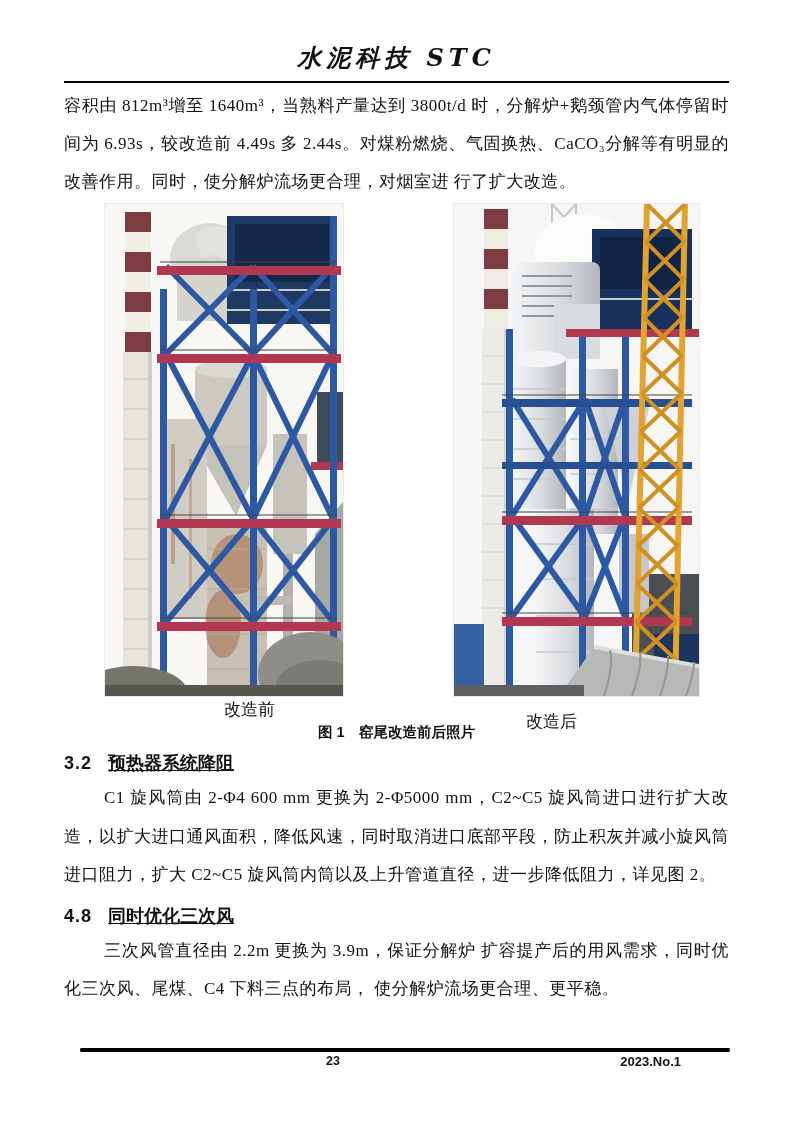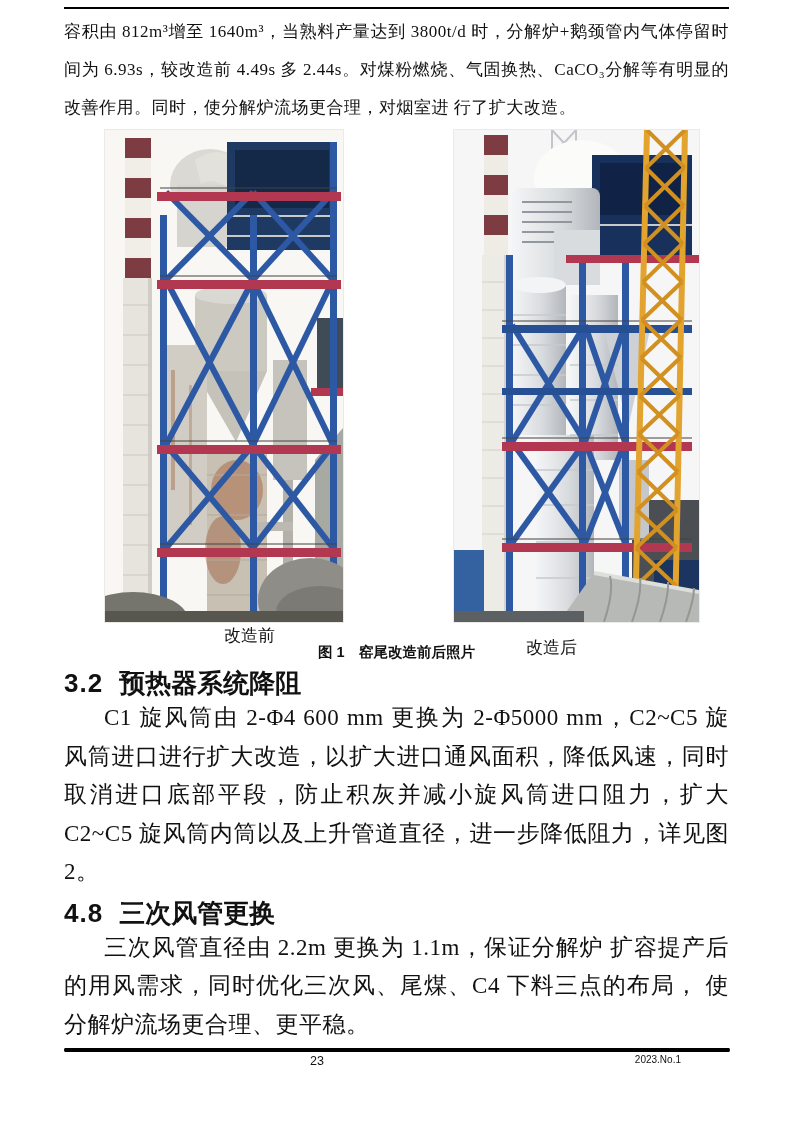--- a/index.html
+++ b/index.html
@@ -21,48 +21,49 @@
   }
   .figure-row{margin:2px 64px 0 64px;height:492px;position:relative;}
   .photo{position:absolute;top:0;height:492px;border:1px solid #eceae6;background:#f8f7f4;}
   .photo-before{left:40px;width:238px;}
   .photo-after{right:29px;width:245px;}
   .photo svg{display:block;width:100%;height:100%;}
   .captions-row{margin:3px 64px 0 64px;position:relative;height:18px;font-size:17px;}
   .caption-before{position:absolute;left:160px;top:0;}
   .caption-after{position:absolute;left:462px;top:12px;}
   .figure-caption{
-    text-align:center;font-size:14.5px;font-weight:bold;margin-top:1px;
+    text-align:center;font-size:14.5px;font-weight:bold;margin-top:7px;
     font-family:"Liberation Sans","DejaVu Sans",sans-serif;
   }
   .section-heading{
-    margin:9px 64px 0 64px;font-size:26px;font-weight:bold;
-    font-family:"Liberation Sans","DejaVu Sans",sans-serif;line-height:25px;
+    margin:9px 64px 0 64px;font-size:18px;font-weight:bold;
+    font-family:"Liberation Sans","DejaVu Sans",sans-serif;line-height:25px;text-decoration:underline;
   }
   .heading-number{display:inline-block;margin-right:16px;letter-spacing:1px;}
   .section-paragraph{
-    margin:3px 64px 0 64px;font-size:23px;line-height:38.5px;
+    margin:3px 64px 0 64px;font-size:17px;line-height:38.5px;
     text-align:justify;text-indent:40px;letter-spacing:0.5px;font-family:Liberation Serif, serif;
   }
-  .footer{position:absolute;left:64px;right:63px;top:1048px;height:40px;}
+  .footer{position:absolute;left:80px;right:63px;top:1048px;height:40px;font-weight:bold;}
   .footer-rule{border-top:4px solid #000;border-radius:2px/3px;height:0;}
   .page-number{
     position:absolute;left:246px;top:6px;font-size:12.5px;
     font-family:"Liberation Sans","DejaVu Sans",sans-serif;
   }
   .issue-label{
-    position:absolute;right:49px;top:6px;font-size:10px;
+    position:absolute;right:49px;top:6px;font-size:13px;
     font-family:"Liberation Sans","DejaVu Sans",sans-serif;
   }
 </style>
 </head>
 <body>
 
 <div class="page">
 
+  <div class="header-title">水泥科技 STC</div>
   <div class="header-rule"></div>
 
   <div class="intro-paragraph">容积由 812m³增至 1640m³，当熟料产量达到 3800t/d 时，分解炉+鹅颈管内气体停留时间为 6.93s，较改造前 4.49s 多 2.44s。对煤粉燃烧、气固换热、CaCO₃分解等有明显的改善作用。同时，使分解炉流场更合理，对烟室进 行了扩大改造。</div>
 
   <div class="figure-row">
 
     <div class="photo photo-before">
       <svg viewBox="0 0 238 492" preserveAspectRatio="none">
         <rect width="238" height="492" fill="#f8f7f4"></rect>
 
@@ -339,23 +340,23 @@
   </div>
 
   <div class="figure-caption">图 1　窑尾改造前后照片</div>
 
   <div class="section-heading">
     <span class="heading-number">3.2</span><span>预热器系统降阻</span>
   </div>
   <div class="section-paragraph">C1 旋风筒由 2-Φ4 600 mm 更换为 2-Φ5000 mm，C2~C5 旋风筒进口进行扩大改造，以扩大进口通风面积，降低风速，同时取消进口底部平段，防止积灰并减小旋风筒进口阻力，扩大 C2~C5 旋风筒内筒以及上升管道直径，进一步降低阻力，详见图 2。</div>
 
   <div class="section-heading">
-    <span class="heading-number">4.8</span><span>三次风管更换</span>
-  </div>
-  <div class="section-paragraph">三次风管直径由 2.2m 更换为 1.1m，保证分解炉 扩容提产后的用风需求，同时优化三次风、尾煤、C4 下料三点的布局， 使分解炉流场更合理、更平稳。</div>
+    <span class="heading-number">4.8</span><span>同时优化三次风</span>
+  </div>
+  <div class="section-paragraph">三次风管直径由 2.2m 更换为 3.9m，保证分解炉 扩容提产后的用风需求，同时优化三次风、尾煤、C4 下料三点的布局， 使分解炉流场更合理、更平稳。</div>
 
   <div class="footer">
     <div class="footer-rule"></div>
     <span class="page-number">23</span>
     <span class="issue-label">2023.No.1</span>
   </div>
 
 </div>
 
 </body></html>

